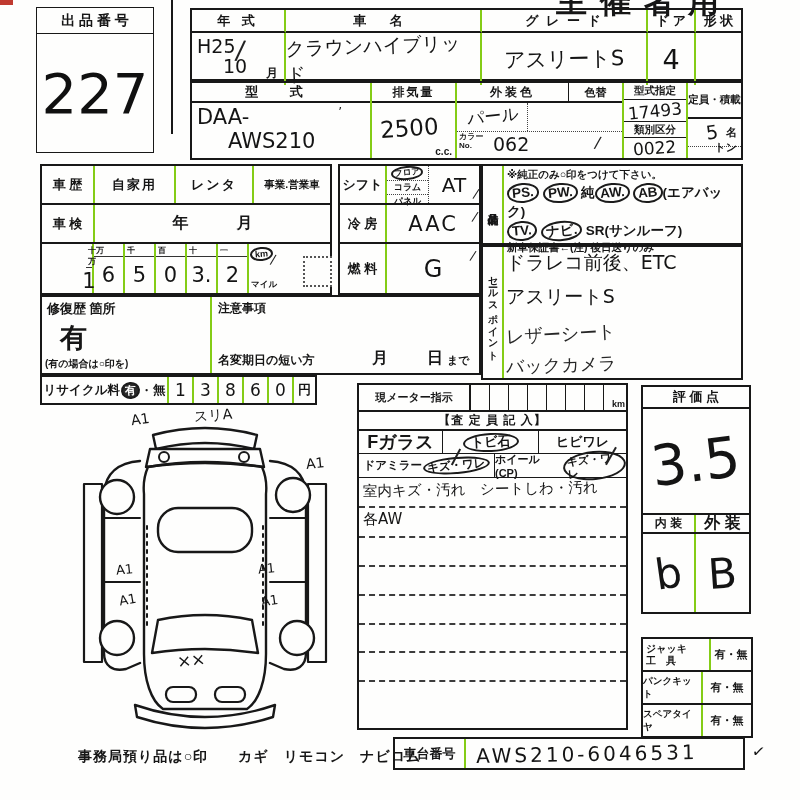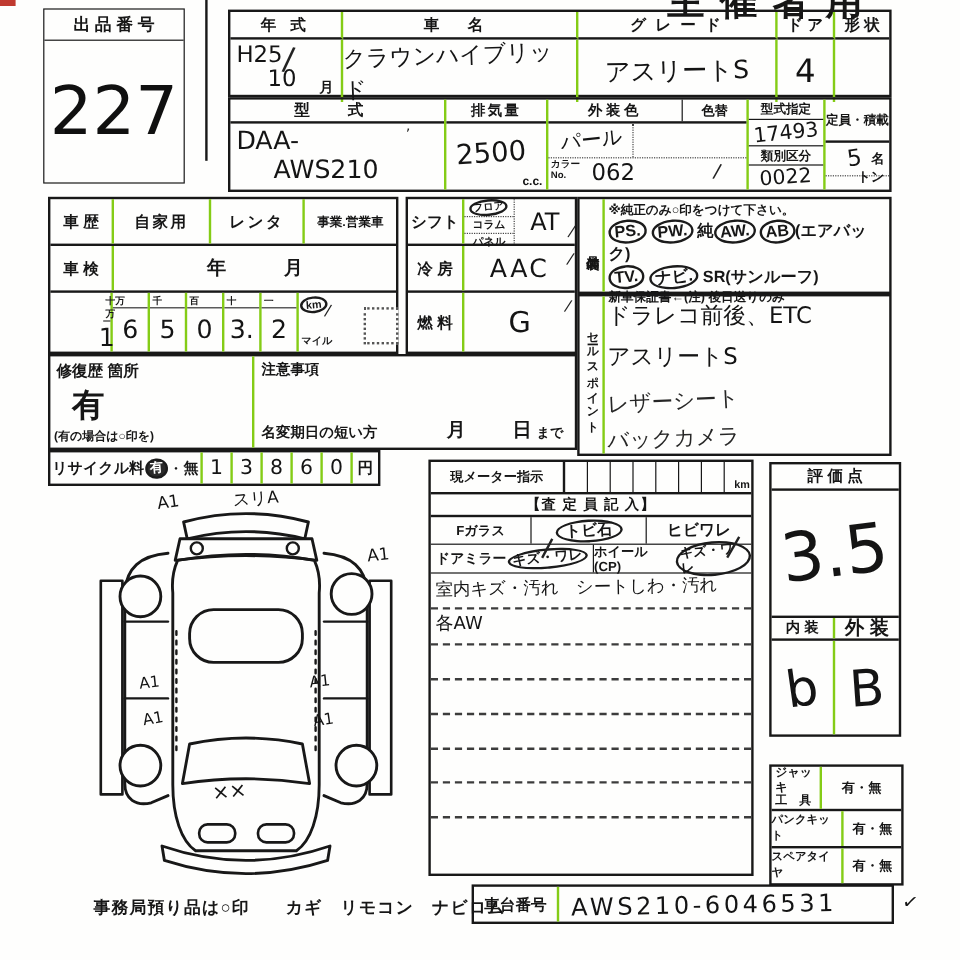--- a/index.html
+++ b/index.html
@@ -304,21 +304,21 @@
     <div style="flex:1;border-left:1.5px solid #181818;"></div>
     <div style="flex:1;border-left:1.5px solid #181818;"></div>
     <div style="flex:1;border-left:1.5px solid #181818;"></div>
     <div style="flex:1;border-left:1.5px solid #181818;"></div>
     <div style="flex:1.2;border-left:1.5px solid #181818;position:relative;">
       <span class="lbl" style="position:absolute;right:1px;bottom:1px;font-size:9px;">km</span>
     </div>
   </div>
   <div class="lbl ctr bb" style="height:19px;font-size:12px;letter-spacing:1px;">【査 定 員 記 入】</div>
   <div class="flex" style="height:23px;border-bottom:1.5px solid #181818;">
-    <div class="lbl ctr" style="width:84px;font-size:11px;border-right:1.5px solid #181818;">Fガラス</div>
+    <div class="lbl ctr" style="width:84px;font-size:18px;border-right:1.5px solid #181818;">Fガラス</div>
     <div class="ctr" style="width:96px;border-right:1.5px solid #181818;">
       <span class="lbl circ" style="font-size:13px;border-radius:50%;padding:0 6px;transform:rotate(-3deg);">トビ石</span>
     </div>
     <div class="lbl ctr" style="flex:1;font-size:13px;">ヒビワレ</div>
   </div>
   <div class="flex" style="height:24px;border-bottom:1.5px solid #181818;">
     <div class="ctr" style="width:136px;border-right:1.5px solid #181818;gap:1px;">
       <span class="lbl" style="font-size:11.5px;">ドアミラー</span>
       <span class="lbl circ" style="font-size:11.5px;border-radius:50%;padding:0 2px;">キズ・ワレ</span>
     </div>
@@ -358,21 +358,21 @@
         <span class="hw" style="font-size:42px;transform:rotate(-8deg);">b</span>
       </div>
     <div class="ctr" style="flex:1;">
         <span class="hw" style="font-size:42px;transform:rotate(-4deg);">B</span>
       </div>
   </div>
 </div>
 
 <div class="abs b col" style="left:641px;top:637px;width:112px;height:101px;">
   <div class="flex bb" style="flex:1;">
-    <div class="lbl col br" style="width:42px;font-size:10px;justify-content:center;padding-left:3px;line-height:1.15;font-family:Liberation Serif, serif;">
+    <div class="lbl col br" style="width:68px;font-size:10px;justify-content:center;padding-left:3px;line-height:1.15;font-family:Liberation Serif, serif;">
       <span>ジャッキ</span>
         <span>工　具</span>
     </div>
     <div class="lbl ctr" style="flex:1;font-size:11px;">有・無</div>
   </div>
   <div class="flex bb" style="flex:1;">
     <div class="lbl ctr br" style="width:60px;font-size:9.5px;">パンクキット</div>
     <div class="lbl ctr" style="flex:1;font-size:11px;">有・無</div>
   </div>
   <div class="flex" style="flex:1;">

